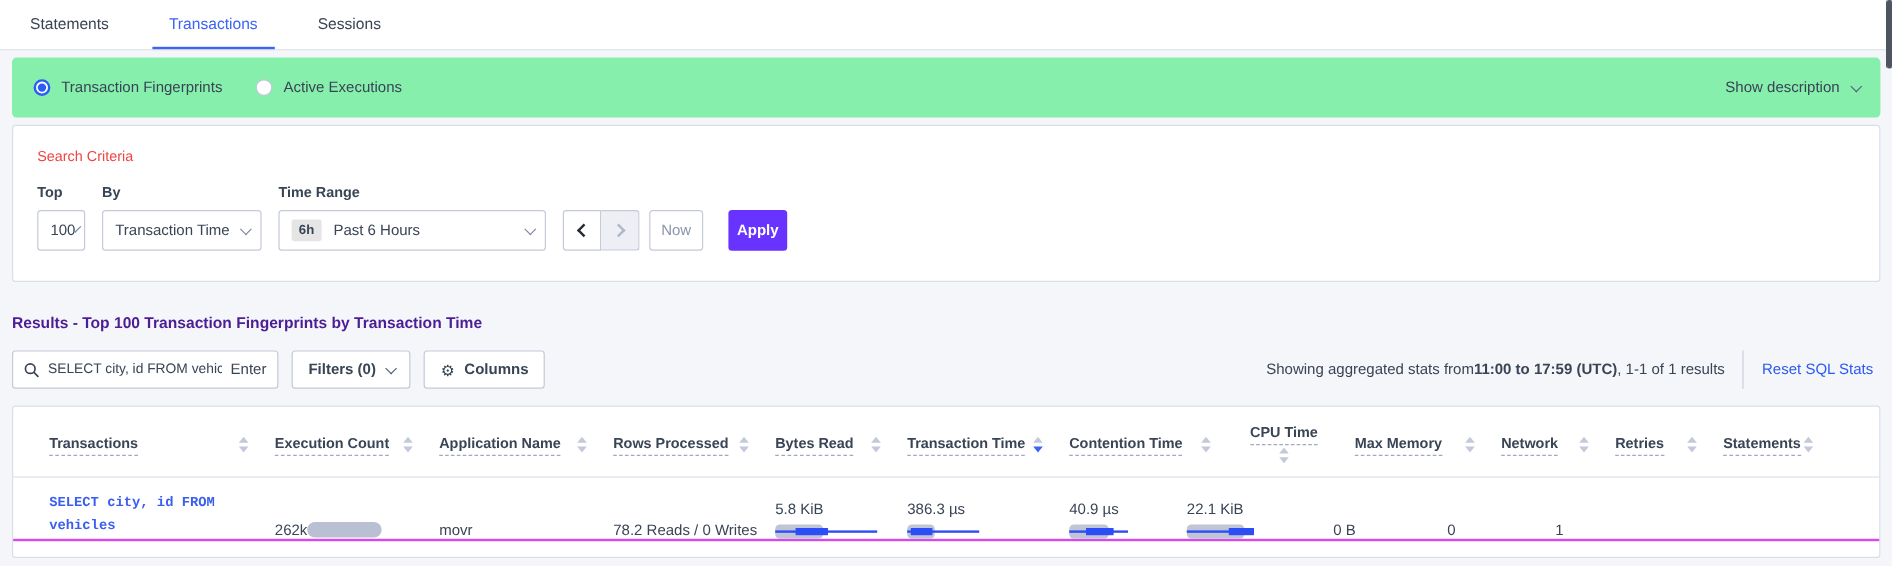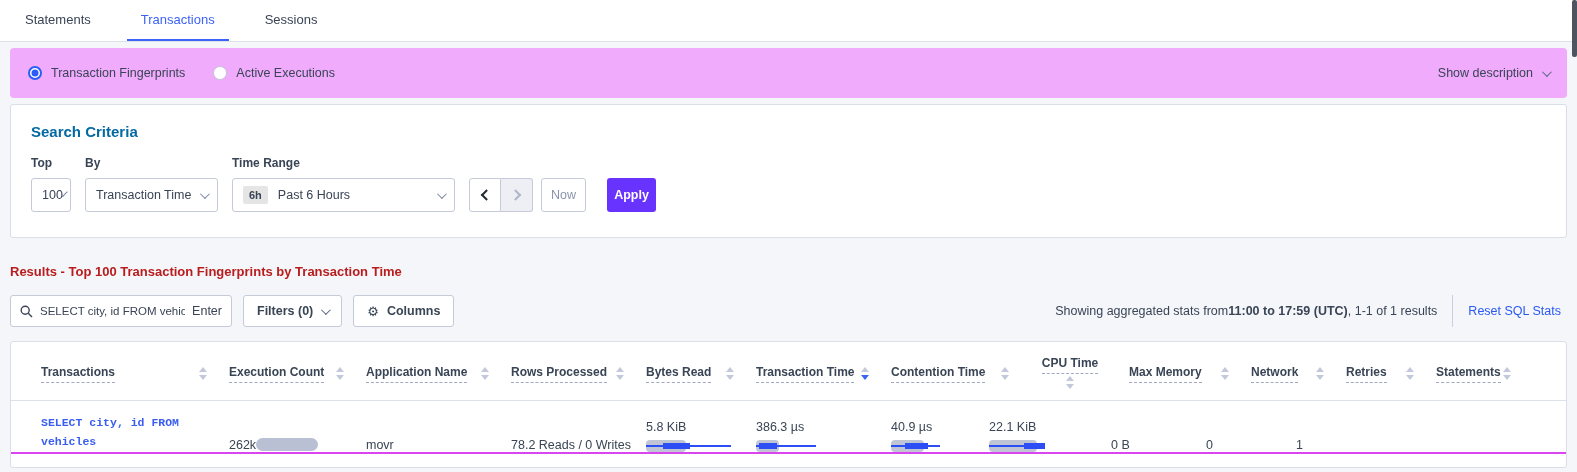--- a/index.html
+++ b/index.html
@@ -25,21 +25,21 @@
     margin-right:22px;
     font-size:13px;
     color:#394455;
     cursor:pointer;
     border-bottom:2px solid transparent;
   }
   .tab.active { color:#3B63F5; border-bottom-color:#3B63F5; font-weight:400; }
   
   .radio-strip {
     margin:6px 10px 0 10px;
-    background:#f0abfc;
+    background:#86efac;
     border-radius:4px;
     height:50px;
     display:flex;
     align-items:center;
     padding:0 18px;
   }
   .radio-opt { display:flex; align-items:center; gap:9px; margin-right:28px; font-size:12.5px; color:#394455; cursor:pointer; }
   .radio {
     width:14px; height:14px; border-radius:50%;
     border:1.5px solid #C0C6D8; background:#fff;
@@ -60,21 +60,21 @@
   }
   .chev.light { border-color:#7B87A1; }
   
   .card {
     margin:6px 10px 0 10px;
     background:#FFFFFF;
     border:1px solid #D9DEE8;
     border-radius:3px;
   }
   .search-criteria { padding:18px 20px 25px 20px; }
-  .sc-title { font-size:15px; font-weight:700; color:#0369a1; }
+  .sc-title { font-size:12px; font-weight:400; color:#ef4444; }
   .sc-row { display:flex; align-items:flex-end; margin-top:16px; }
   .field { margin-right:14px; }
   .field .flabel { font-size:12px; font-weight:700; color:#394455; margin-bottom:8px; }
   .selectbox {
     height:34px; border:1px solid #C4CAD8; border-radius:3px;
     background:#fff; display:flex; align-items:center;
     padding:0 10px; font-size:12.5px; color:#394455; cursor:pointer;
   }
   .selectbox .chev { margin-left:auto; }
   .w-top { width:40px; }
@@ -100,21 +100,21 @@
   }
   .apply-btn {
     width:49px; height:34px; border:none; border-radius:3px;
     background:#6933FF; color:#fff; font-size:12.5px; font-weight:700;
     display:flex; align-items:center; justify-content:center; cursor:pointer;
     font-family:"Liberation Sans", sans-serif;
   }
   
   .results-heading {
     margin:26px 10px 0 10px;
-    font-size:13px; font-weight:700; color:#b91c1c;
+    font-size:13px; font-weight:700; color:#4c1d95;
   }
   .results-toolbar {
     margin:16px 10px 0 10px;
     display:flex; align-items:center;
   }
   .searchbox {
     width:222px; height:32px; background:#fff;
     border:1px solid #C4CAD8; border-radius:3px;
     display:flex; align-items:center; padding:0 9px; gap:7px;
   }

